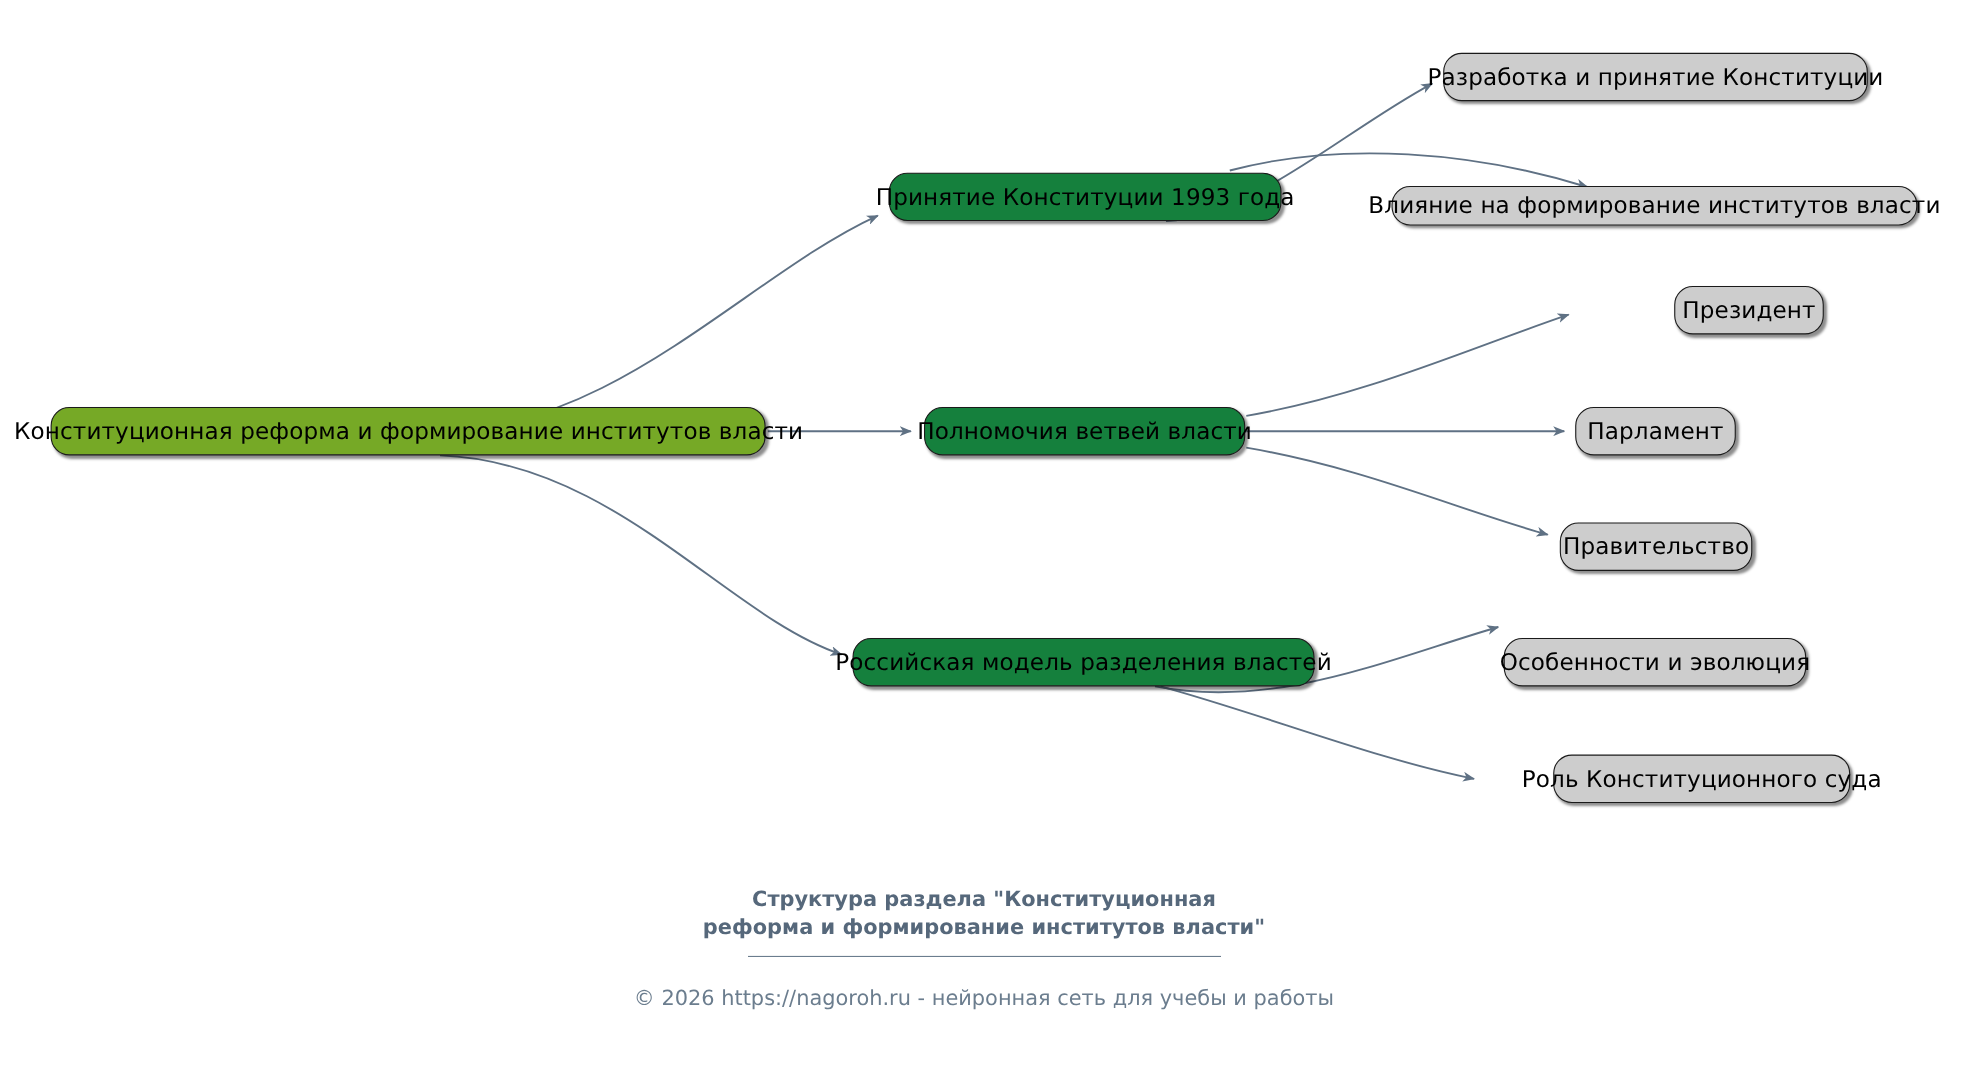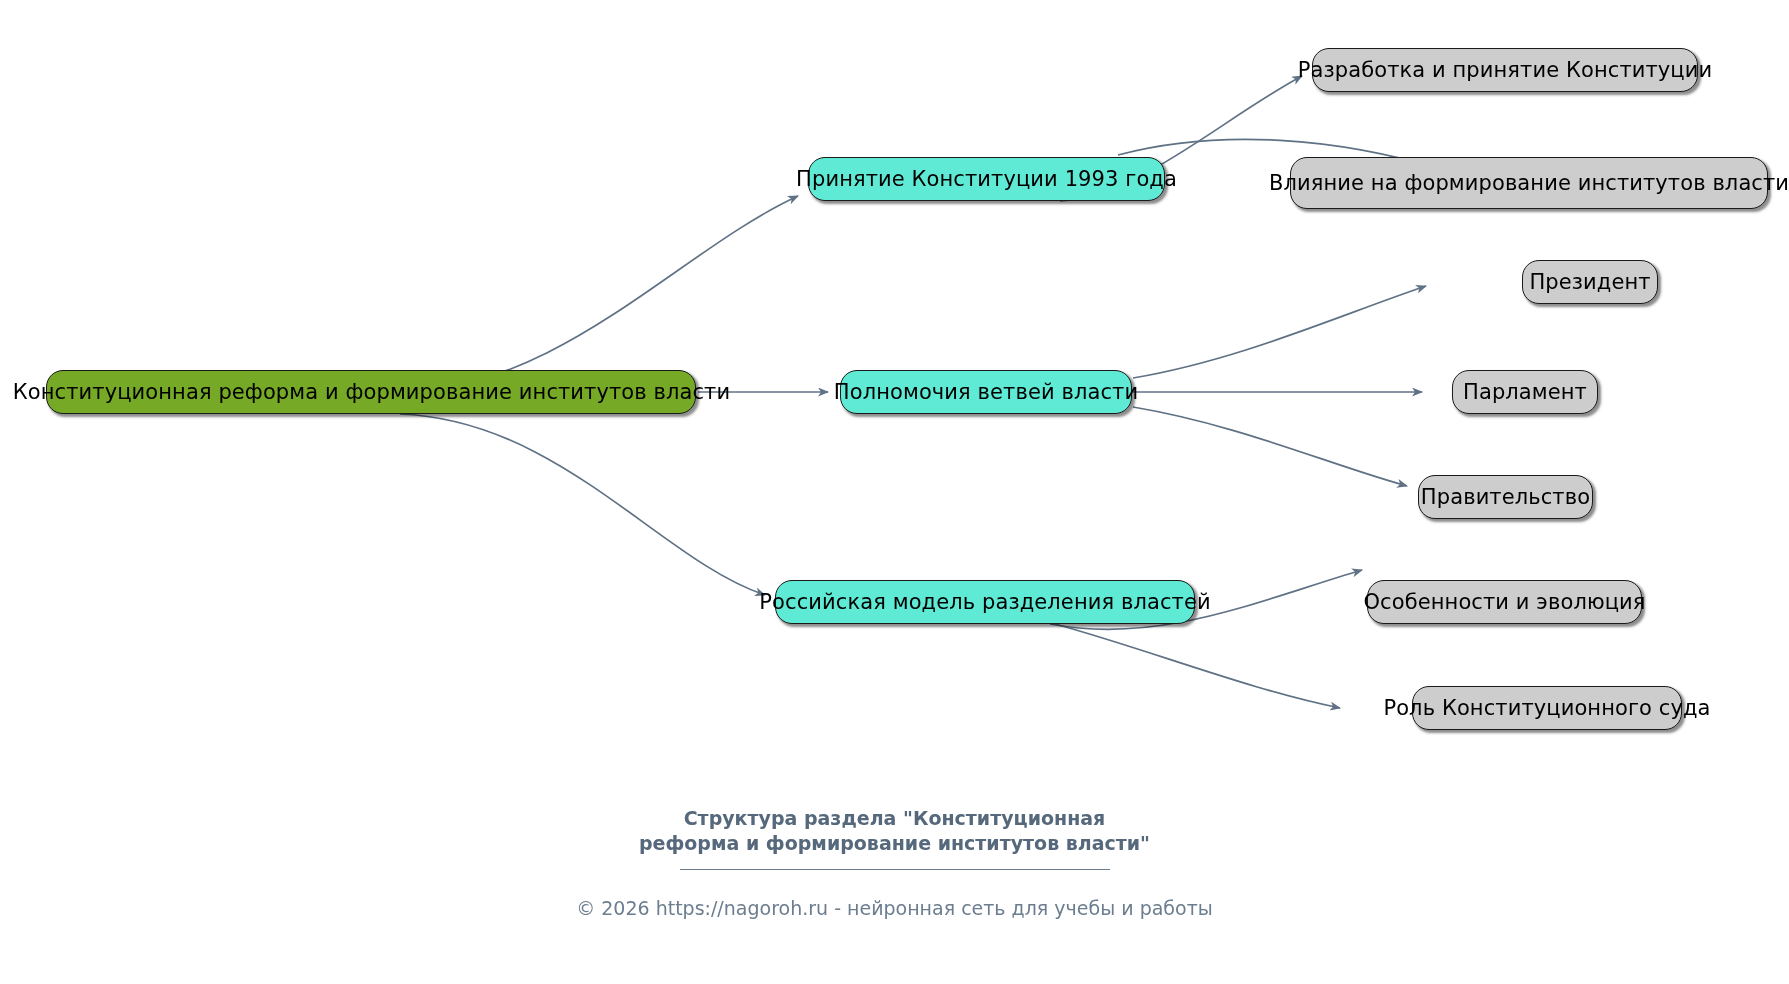--- a/index.html
+++ b/index.html
@@ -46,21 +46,21 @@
     letter-spacing: 0.1px;
     white-space: nowrap;
     box-shadow: 2.5px 2.5px 2.5px rgba(0,0,0,0.45);
     padding: 0 16px;
   }
 
   .node-root {
     background: #76a926;
   }
   .node-branch {
-    background: #5eead4;
+    background: #15803d;
   }
   .node-leaf {
     background: #cdcdcd;
   }
 
   .caption-block {
     position: absolute;
     left: 0;
     top: 806px;
     width: 1789px;
@@ -121,27 +121,27 @@
       </div>
       <div class="node node-branch" style="left: 840px; top: 370px; width: 292px; height: 44px;">
         <span>Полномочия ветвей власти</span>
       </div>
       <div class="node node-branch" style="left: 775px; top: 580px; width: 420px; height: 44px;">
         <span>Российская модель разделения властей</span>
       </div>
       <div class="node node-leaf" style="left: 1312px; top: 48px; width: 386px; height: 44px;">
         <span>Разработка и принятие Конституции</span>
       </div>
-      <div class="node node-leaf" style="left: 1265px; top: 157px; width: 478px; height: 52px; margin-left: 25px;">
+      <div class="node node-leaf" style="left: 1265px; top: 169px; width: 478px; height: 36px;">
         <span>Влияние на формирование институтов власти</span>
       </div>
       <div class="node node-leaf" style="left: 1522px; top: 260px; width: 136px; height: 44px;">
         <span>Президент</span>
       </div>
-      <div class="node node-leaf" style="left: 1432px; top: 370px; width: 146px; height: 44px; margin-left: 20px;">
+      <div class="node node-leaf" style="left: 1432px; top: 370px; width: 146px; height: 44px;">
         <span>Парламент</span>
       </div>
       <div class="node node-leaf" style="left: 1418px; top: 475px; width: 175px; height: 44px;">
         <span>Правительство</span>
       </div>
       <div class="node node-leaf" style="left: 1367px; top: 580px; width: 275px; height: 44px;">
         <span>Особенности и эволюция</span>
       </div>
       <div class="node node-leaf" style="left: 1412px; top: 686px; width: 270px; height: 44px;">
         <span>Роль Конституционного суда</span>

